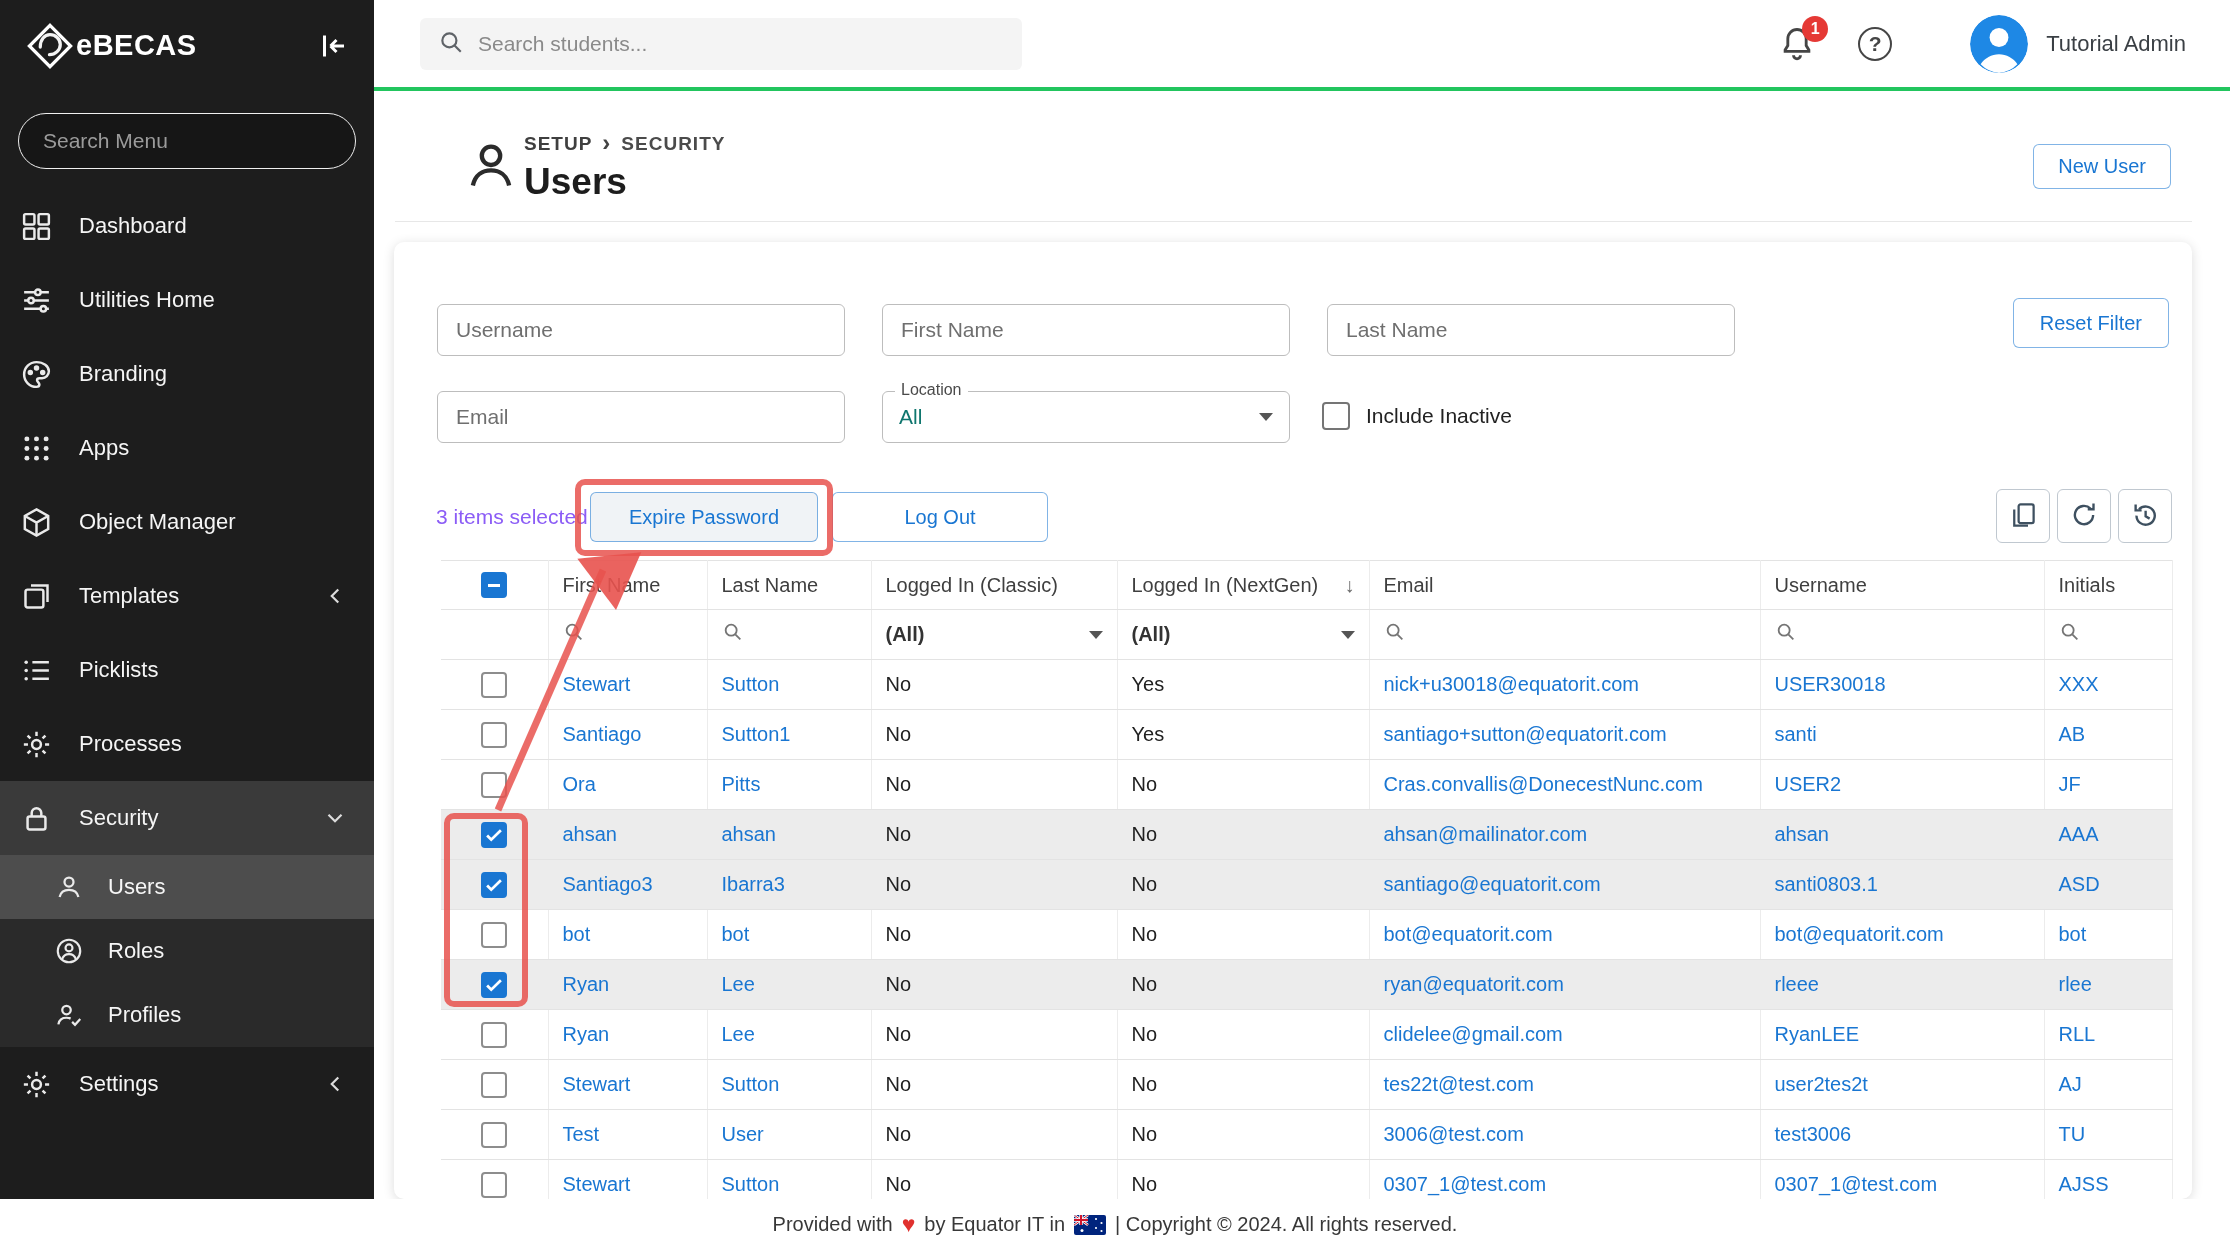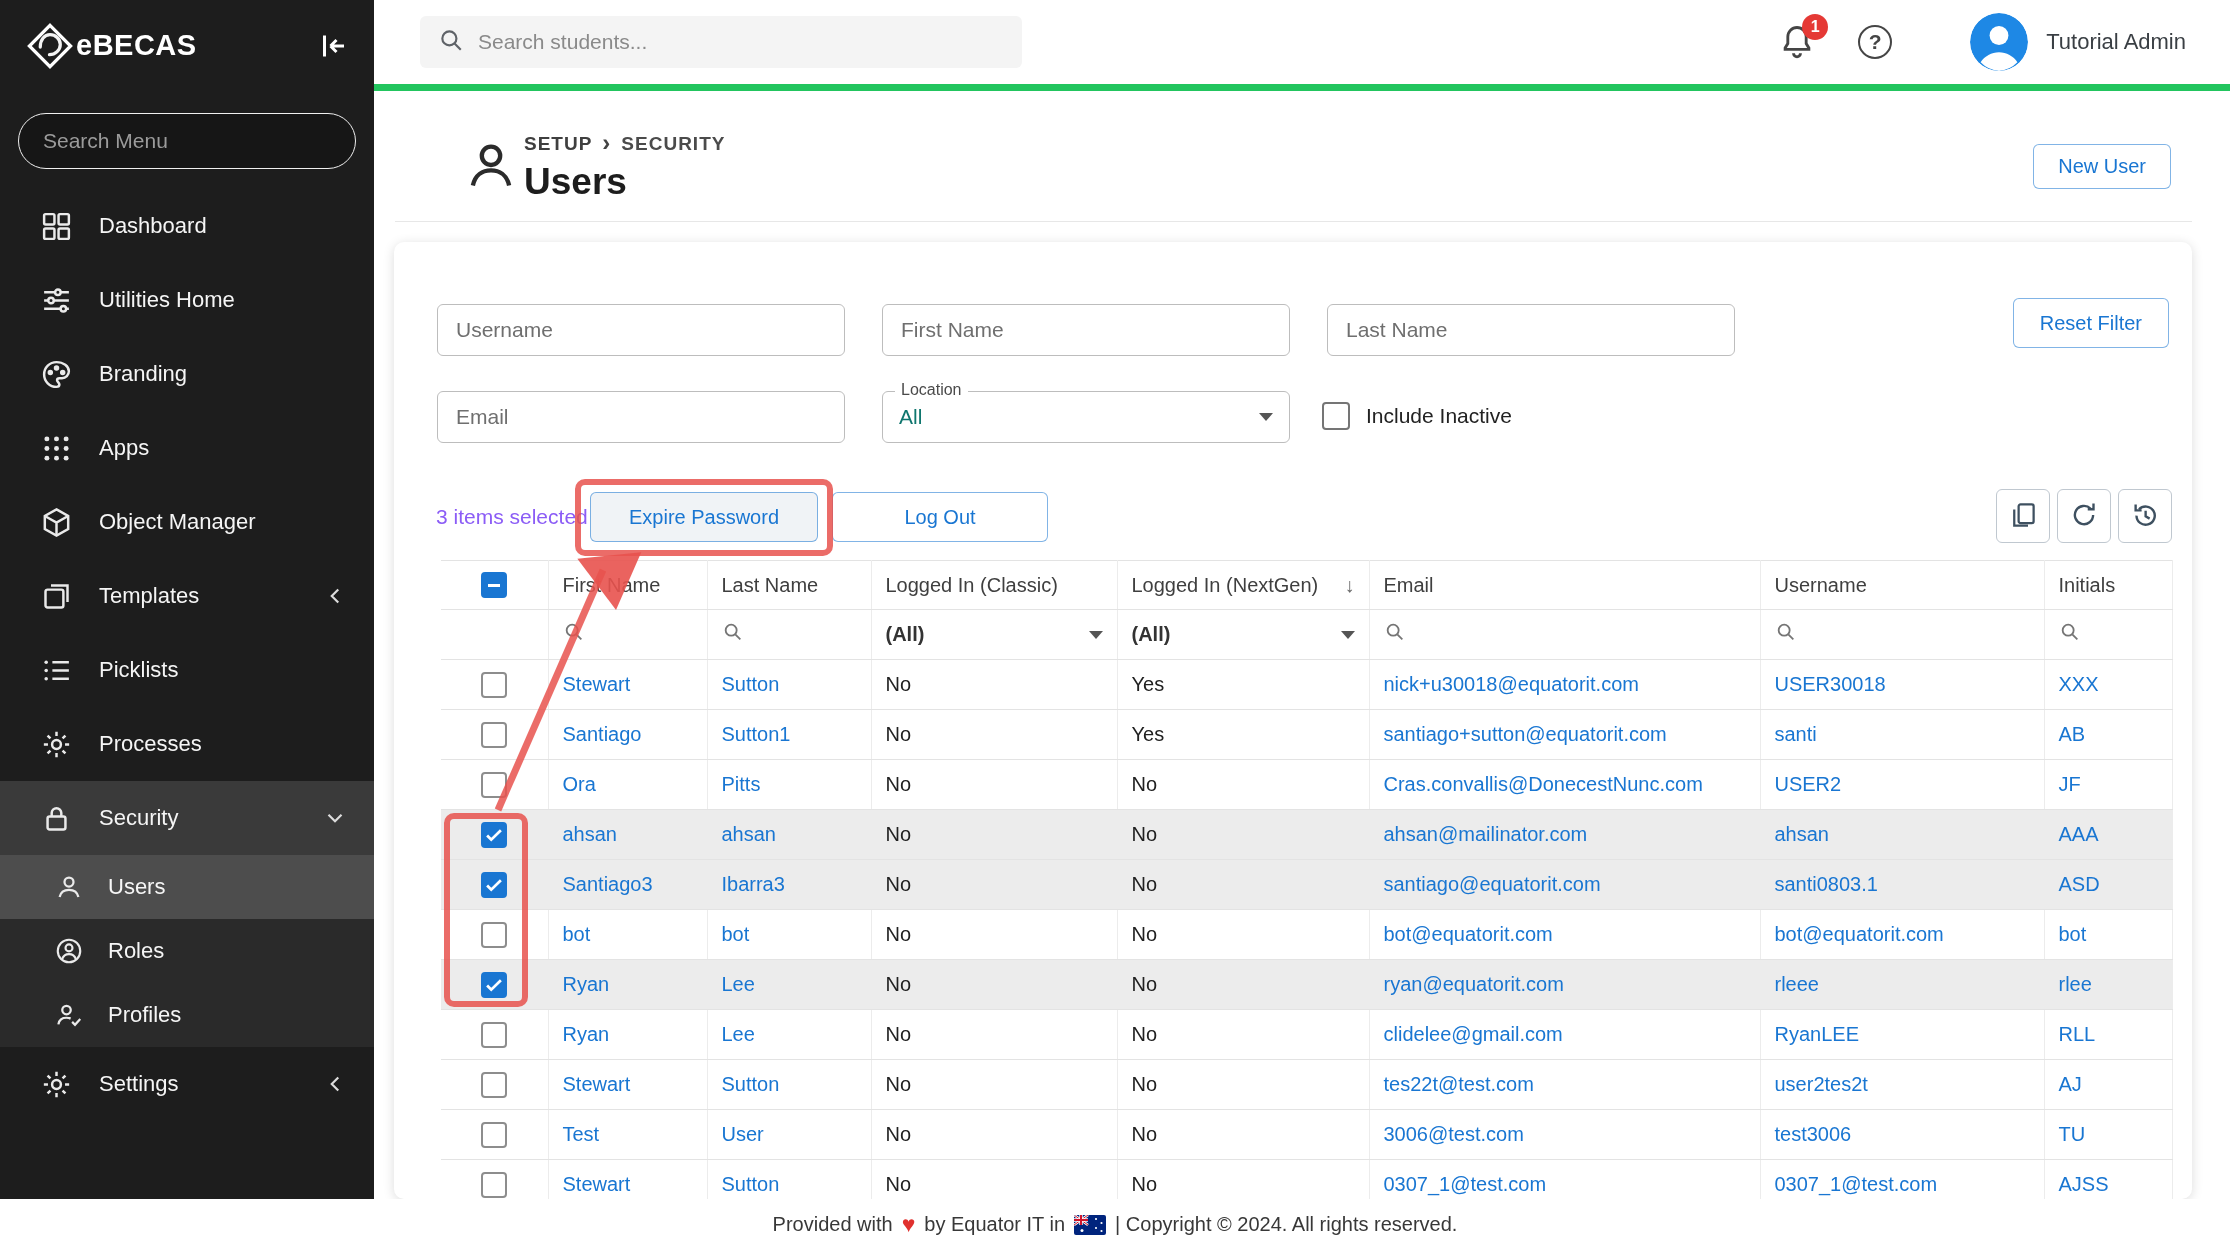--- a/index.html
+++ b/index.html
@@ -9,32 +9,32 @@
 
 
 .sidebar{position:absolute;left:0;top:0;width:374px;height:1199px;background:#1d1d1d;color:#f2f2f2;z-index:3}
 .sb-head{display:flex;align-items:center;height:91px;padding:0 24px 0 24px}
 .logo{width:52px;height:52px;flex:0 0 52px}
 .brand{font-size:29px;font-weight:700;letter-spacing:.5px;flex:1;color:#fff}
 .collapse-btn{width:36px;height:36px;color:#fff;cursor:pointer}
 .sb-search{margin:22px 18px 20px}
 .sb-search input{width:100%;height:56px;border-radius:28px;border:1px solid #f0f0f0;background:#161616;color:#cfcfcf;padding:0 24px;font-size:21px;outline:none;font-family:inherit}
 .sb-search input::placeholder{color:#9b9b9b}
-.sb-item{display:flex;align-items:center;height:74px;padding:0 26px 0 40px;gap:26px;font-size:22px;cursor:pointer}
+.sb-item{display:flex;align-items:center;height:74px;padding:0 26px 0 20px;gap:26px;font-size:22px;cursor:pointer}
 .sb-item .mi{width:33px;height:33px;flex:0 0 33px;color:#eaeaea}
 .sb-label{flex:1;white-space:nowrap;color:#f5f5f5}
 .chev{width:26px;height:26px;color:#dcdcdc;flex:0 0 26px}
 .sb-group{background:#2a2a2a}
 .sb-item.sec{background:#3a3a3a}
 .sb-sub{display:flex;align-items:center;height:64px;padding:0 26px 0 54px;gap:24px;font-size:22px;cursor:pointer}
 .sb-sub .mi{width:30px;height:30px;flex:0 0 30px;color:#eaeaea}
 .sb-sub.active{background:#4d4d4d}
 
 
-.topbar{position:absolute;left:374px;top:0;right:0;height:91px;background:#fff;border-bottom:7px solid #22c55e;display:flex;align-items:center;z-index:2}
+.topbar{position:absolute;left:374px;top:0;right:0;height:91px;background:#fff;border-bottom:4px solid #22c55e;display:flex;align-items:center;z-index:2}
 .tb-search{margin-left:46px;width:602px;height:52px;background:#f4f4f4;border-radius:6px;display:flex;align-items:center;padding:0 18px;gap:14px}
 .tb-search input{border:none;background:transparent;outline:none;font-size:21px;flex:1;font-family:inherit;color:#333}
 .tb-search input::placeholder{color:#8a8a8a}
 .tb-right{margin-left:auto;display:flex;align-items:center;margin-right:44px}
 .bell-wrap{position:relative;width:40px;height:40px;margin-right:40px;cursor:pointer}
 .badge{position:absolute;top:-8px;right:-10px;background:#e53935;color:#fff;font-size:16px;min-width:26px;height:26px;border-radius:13px;display:flex;align-items:center;justify-content:center;font-weight:700}
 .help-btn{width:34px;height:34px;border:2.5px solid #454545;border-radius:50%;color:#454545;display:flex;align-items:center;justify-content:center;margin-right:78px;font-size:21px;font-weight:700;cursor:pointer}
 .help-btn::before{content:"?"}
 .avatar{width:58px;height:58px;border-radius:50%;margin-right:18px;overflow:hidden;cursor:pointer}
 .user-name{font-size:22px;color:#3a3f44}

